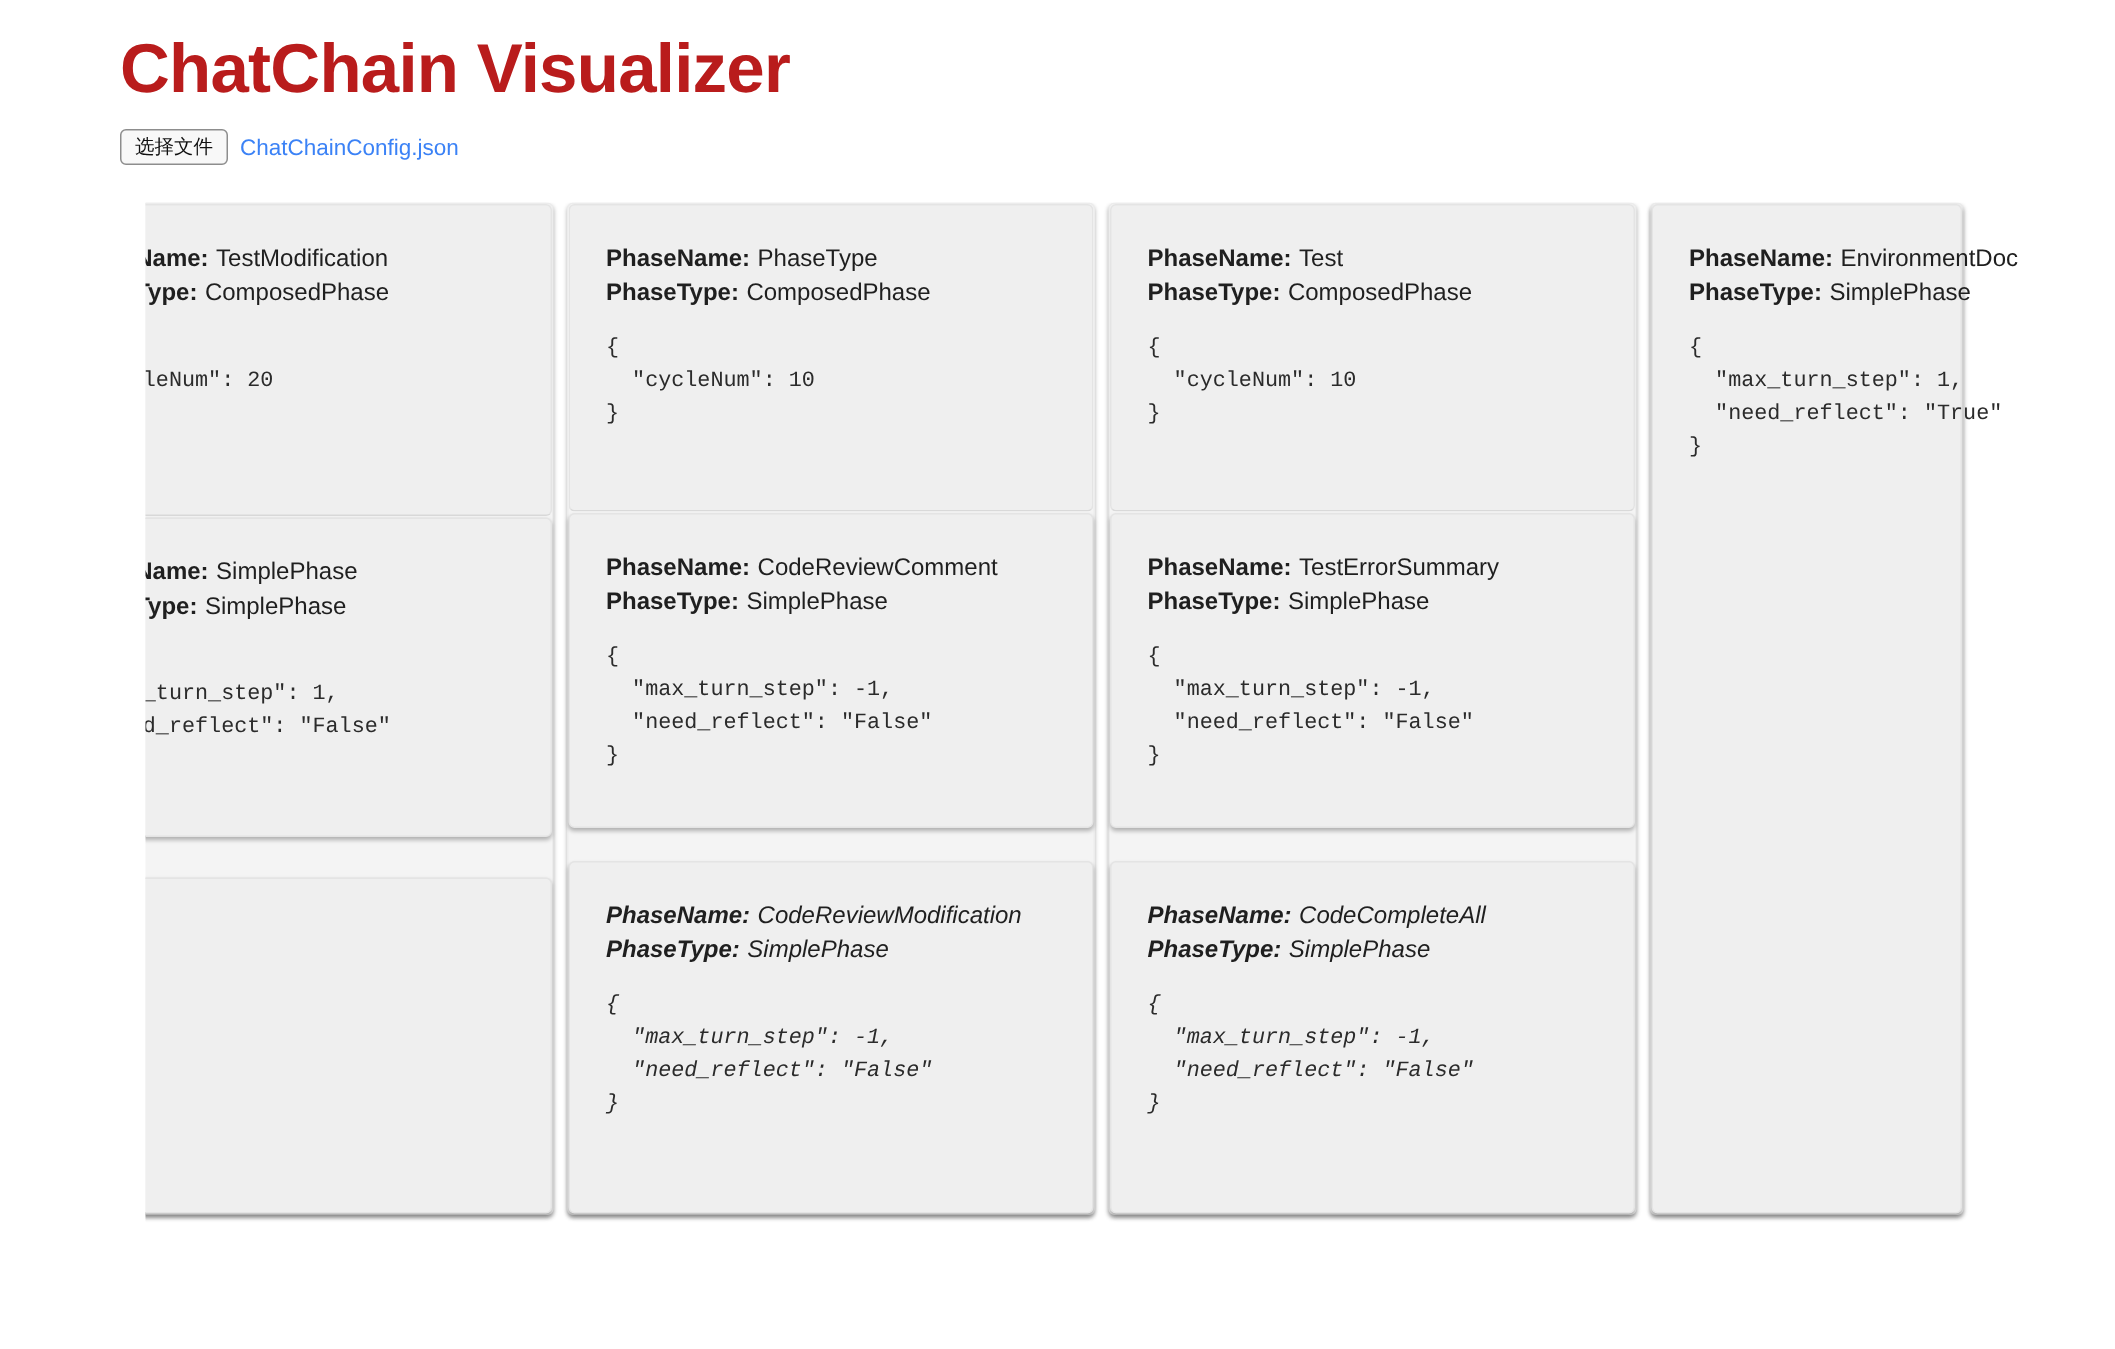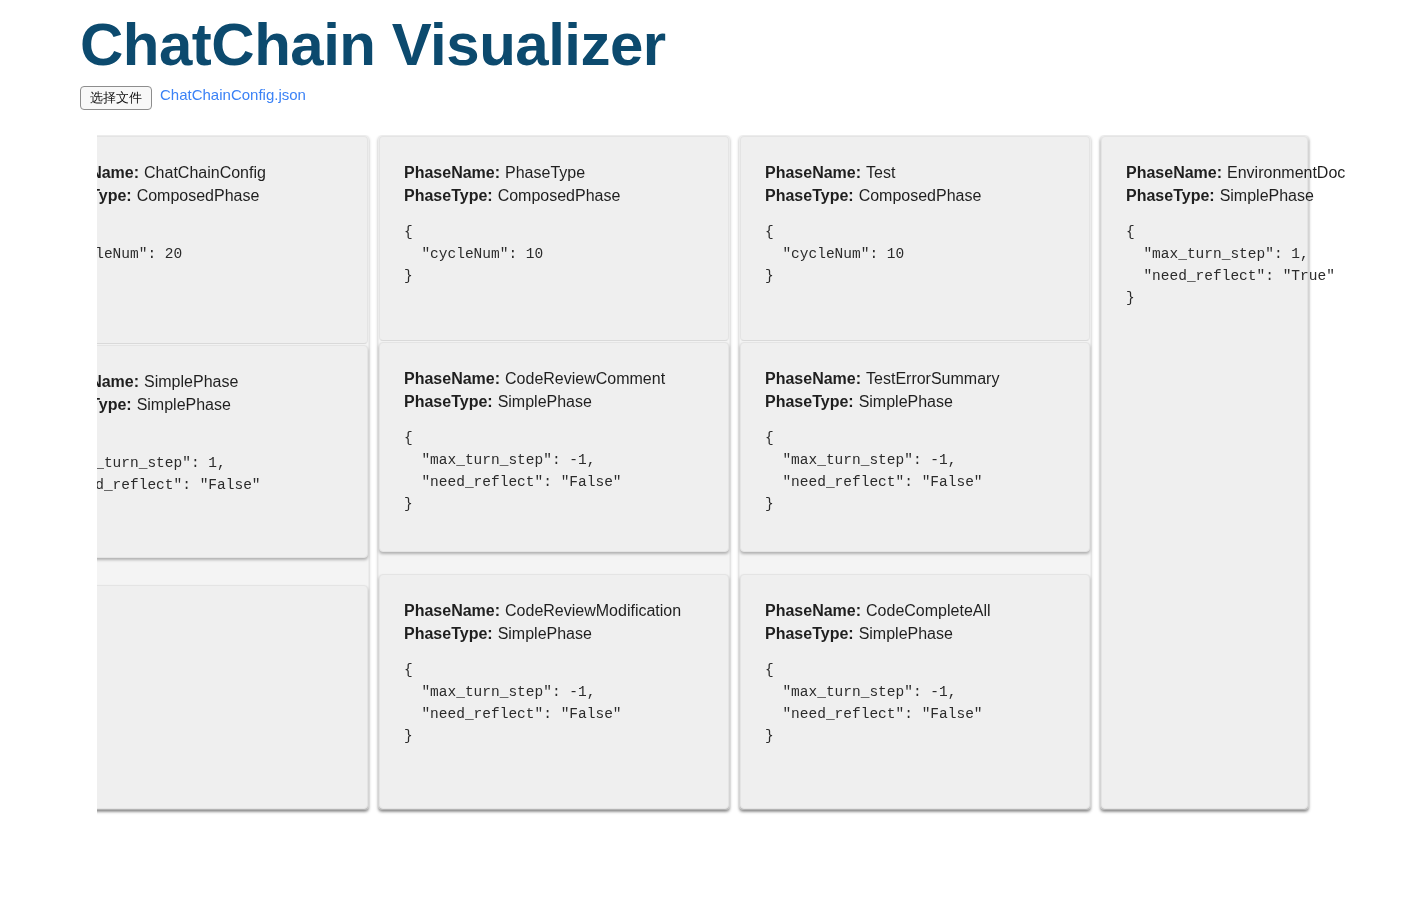--- a/index.html
+++ b/index.html
@@ -7,35 +7,36 @@
     margin: 0; padding: 0;
     width: 1410px; height: 899px;
     background: #ffffff;
     font-family: "Liberation Sans", sans-serif;
     color: #1f1f1f;
     overflow: hidden;
   }
   .header { padding: 20px 0 0 80px; }
   h1.title {
     margin: 0;
-    font-size: 60px;
+    font-size: 46px;
     line-height: 50px;
     font-weight: 700;
     letter-spacing: -0.5px;
-    color: #0c4a6e;
+    color: #b91c1c;
   }
   .subtitle {
     margin: 19px 0 0 0;
     font-size: 15px;
     line-height: 18px;
     color: #1d1d1d;
   }
   .file-row {
     margin-top: 16px;
     display: flex;
+    align-items: center;
     height: 24px;
   }
   .file-btn {
     display: inline-block;
     font-size: 13px;
     line-height: 16px;
     padding: 3px 9px;
     background: #f8f8f8;
     border: 1px solid #8d8d8d;
     border-radius: 4px;
@@ -85,21 +86,21 @@
   .phase-card--header {
     height: 208px;
     border-bottom: 1px solid #d9d9d9;
     margin-bottom: 1px;
   }
   .phase-card--sub {
     height: 213px;
     box-shadow: 0 2px 3px rgba(0,0,0,0.28);
     margin-bottom: 22px;
   }
-  .phase-card--last { height: 238px; margin-bottom: 0; }
+  .phase-card--last { height: 238px; margin-bottom: 0; font-style: italic; }
   .phase-card--blank {
     flex: 1 1 auto;
     margin-top: 5px;
     margin-bottom: 0;
     box-shadow: 0 2px 3px rgba(0,0,0,0.28);
   }
   .phase-card--fill {
     flex: 1 1 auto;
     margin-bottom: 0;
     box-shadow: 0 2px 3px rgba(0,0,0,0.28);
@@ -133,21 +134,21 @@
     <span class="file-name">ChatChainConfig.json</span>
   </div>
 </div>
 
 <div class="board-clip">
   <div class="board">
 
     <div class="col">
       <div class="phase-card phase-card--header">
         <p class="phase-head">
-          <strong>PhaseName:</strong><span class="v">ChatChainConfig</span><br>
+          <strong>PhaseName:</strong><span class="v">TestModification</span><br>
           <strong>PhaseType:</strong><span class="v">ComposedPhase</span>
         </p>
         <pre class="phase-json">{
   "cycleNum": 20
 }</pre>
       </div>
       <div class="phase-card phase-card--sub">
         <p class="phase-head">
           <strong>PhaseName:</strong><span class="v">SimplePhase</span><br>
           <strong>PhaseType:</strong><span class="v">SimplePhase</span>

